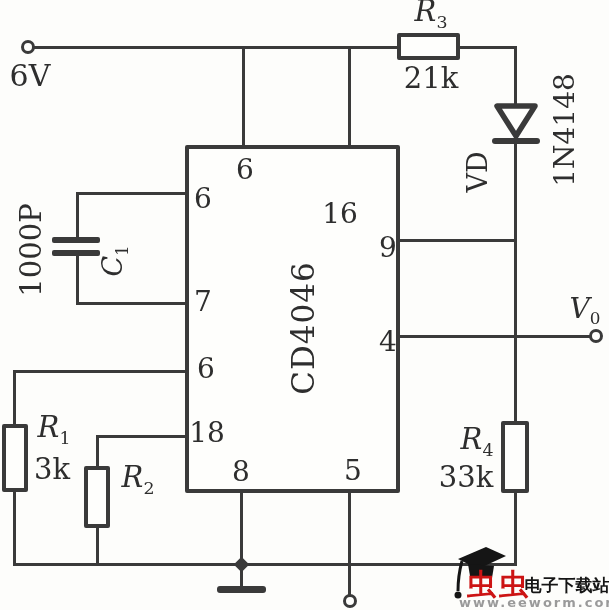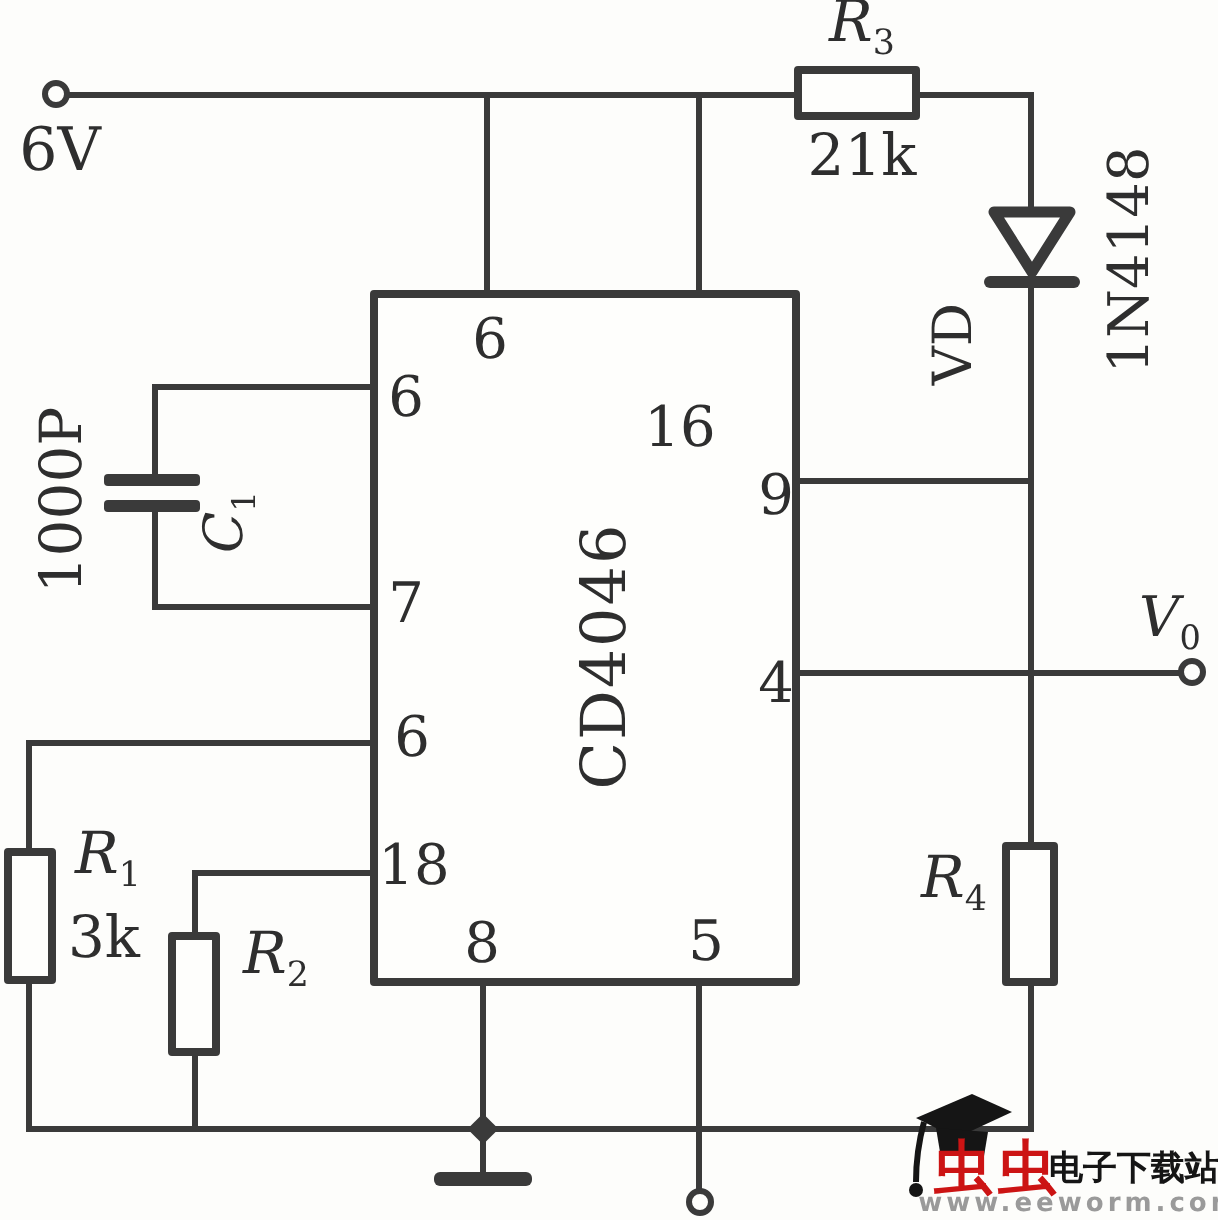--- a/index.html
+++ b/index.html
@@ -149,20 +149,21 @@
   <div class="rlabel lbl" style="left:115px;top:261px;font-size:27px;"><i>C</i><sub>1</sub></div>
 
   <div class="rlabel ic-name" style="left:303px;top:328px;"><span>CD4046</span></div>
 
   <div class="hlabel lbl" style="left:54px;top:430px;"><i>R</i><sub>1</sub></div>
   <div class="hlabel lbl" style="left:52px;top:469px;"><span>3k</span></div>
 
   <div class="hlabel lbl" style="left:138px;top:480px;"><i>R</i><sub>2</sub></div>
 
   <div class="hlabel lbl" style="left:477px;top:442px;"><i>R</i><sub>4</sub></div>
+  <div class="hlabel lbl" style="left:466px;top:477px;"><span>33k</span></div>
 
   <div class="hlabel lbl" style="left:585px;top:311px;font-size:28px;"><i>V</i><sub>0</sub></div>
 
   <div class="hlabel pin" style="left:245px;top:170px;"><span>6</span></div>
   <div class="hlabel pin" style="left:340px;top:170px;margin-top:44px;"><span>16</span></div>
   <div class="hlabel pin" style="left:203px;top:199px;"><span>6</span></div>
   <div class="hlabel pin" style="left:203px;top:302px;"><span>7</span></div>
   <div class="hlabel pin" style="left:388px;top:248px;"><span>9</span></div>
   <div class="hlabel pin" style="left:388px;top:342px;"><span>4</span></div>
   <div class="hlabel pin" style="left:206px;top:369px;"><span>6</span></div>

